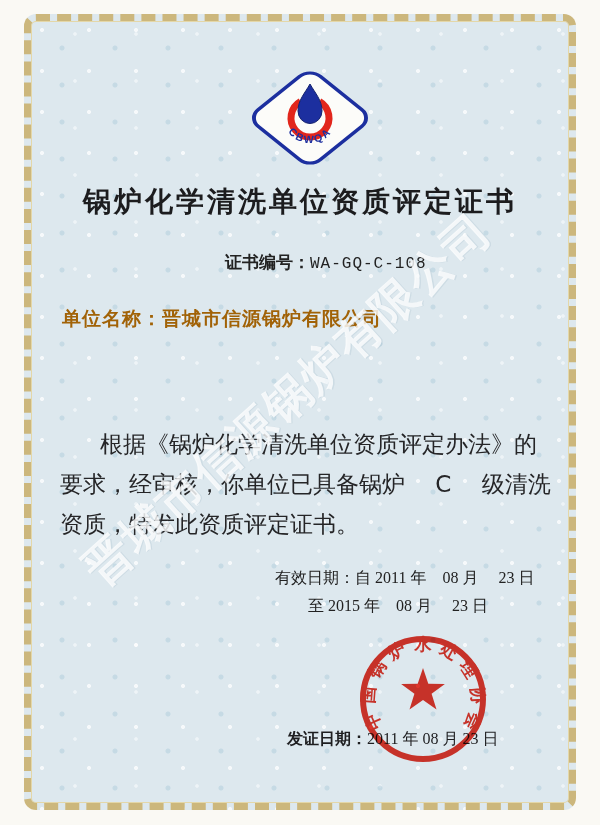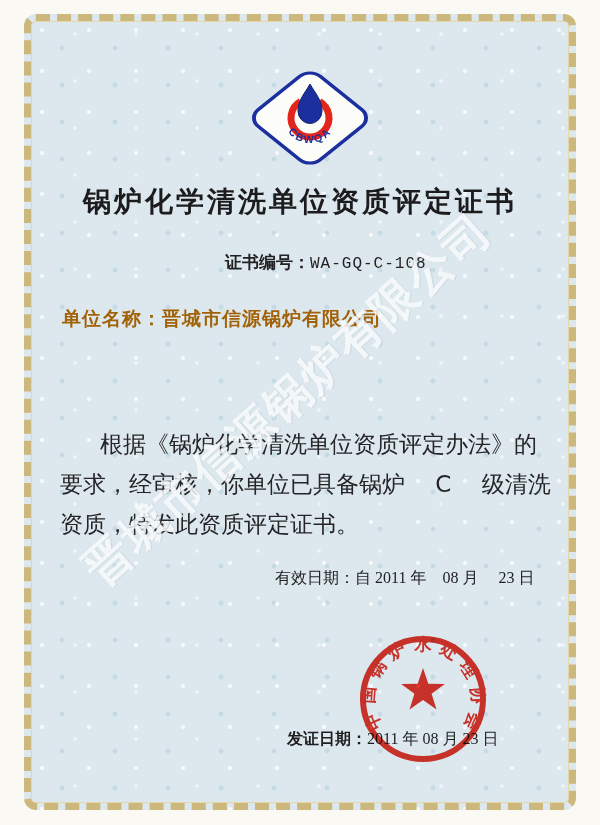--- a/index.html
+++ b/index.html
@@ -93,20 +93,21 @@
   </div>
 
 
   <div class="body-text">
     <div class="bl indent">根据《锅炉化学清洗单位资质评定办法》的</div>
     <div class="bl">要求，经审核，你单位已具备锅炉　 C 　级清洗</div>
     <div class="bl">资质，特发此资质评定证书。</div>
   </div>
 
   <div class="validity validity-1">有效日期：自 2011 年　08 月　 23 日</div>
+  <div class="validity validity-2">至 2015 年　08 月　 23 日</div>
 
 
   <div class="issue-row issue-date-row">
     <span class="lab">发证日期：</span><span class="val">2011 年 08 月 23 日</span>
   </div>
 
   <svg class="seal" viewBox="0 0 140 140">
     <circle cx="70" cy="70" r="60" fill="none" stroke="#e3261a" stroke-width="6"></circle>
     <polygon points="70,39 64.7,54.7 48.1,54.9 61.4,64.8 56.5,80.6 70,71 83.5,80.6 78.6,64.8 91.9,54.9 75.3,54.7" fill="#e3261a"></polygon>
     <path id="sealArc" d="M 34.7 104 A 49 49 0 1 1 105.3 104" fill="none"></path>

